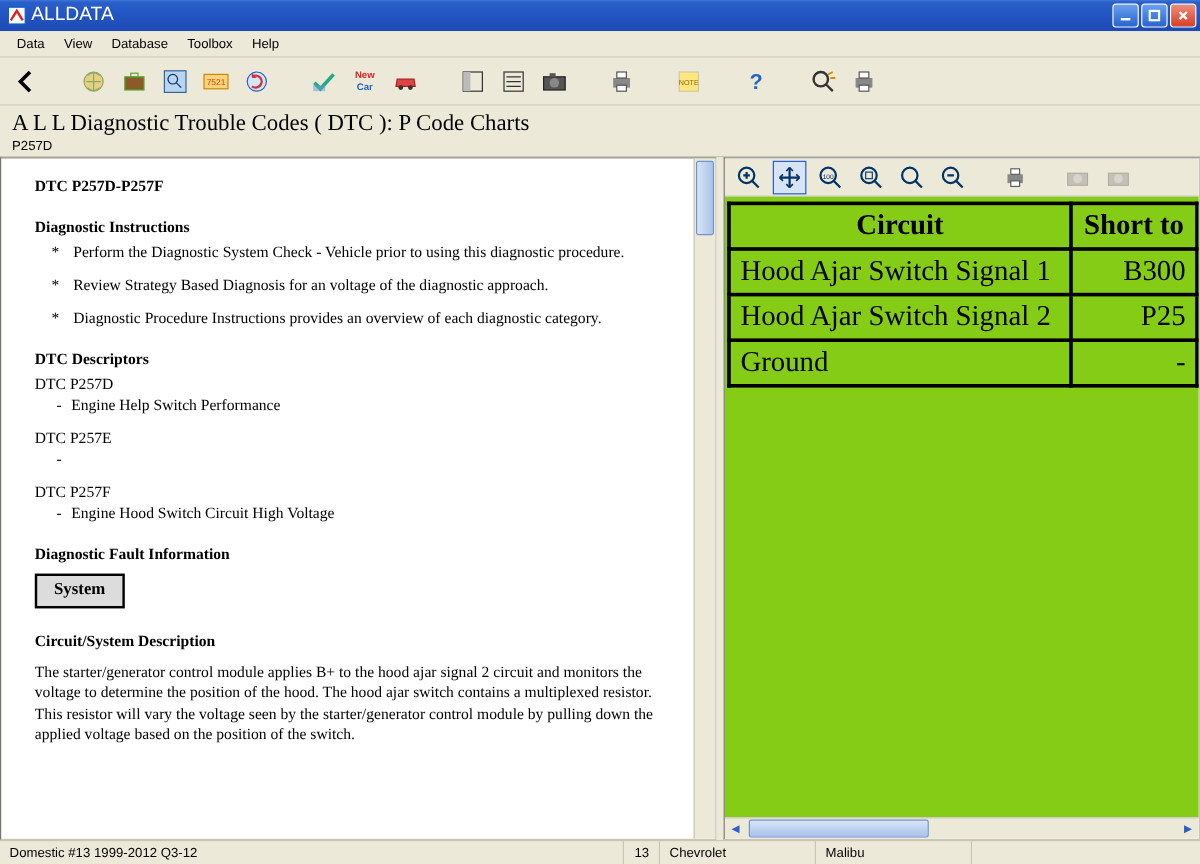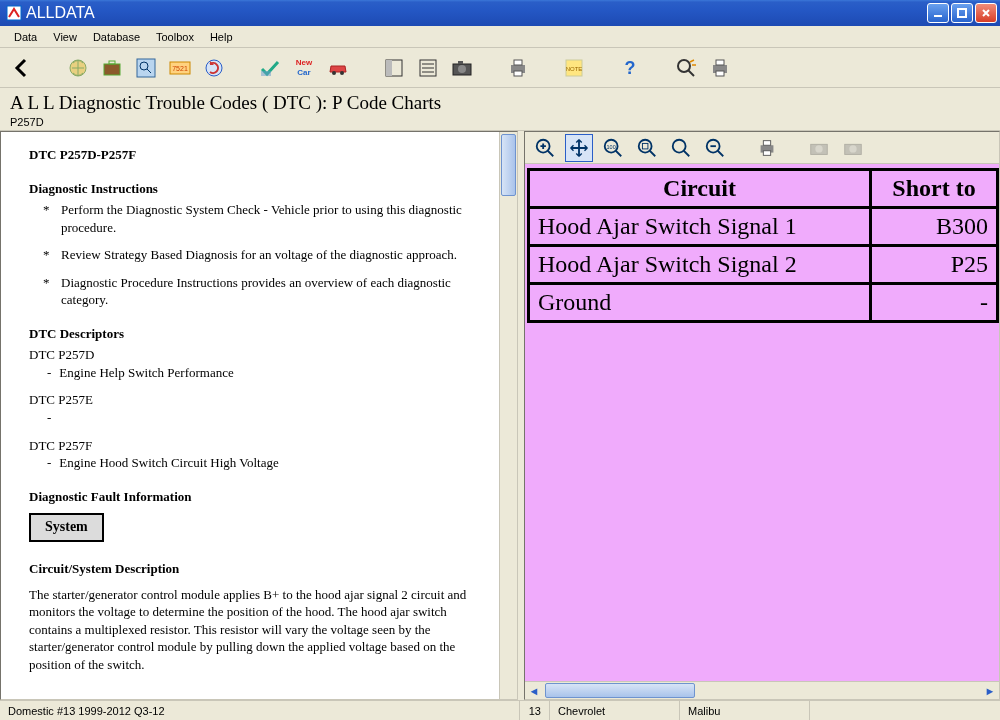--- a/index.html
+++ b/index.html
@@ -16,37 +16,37 @@
   .menubar { height: 22px; background: #ece9d8; display: flex; align-items: center; padding: 0 6px; border-bottom: 1px solid #c9c6b8; }
   .menubar .menu-item { padding: 2px 8px; cursor: default; }
   .toolbar { height: 40px; background: #ece9d8; border-bottom: 1px solid #c9c6b8; display: flex; align-items: center; padding: 0 8px; gap: 6px; }
   .tb-sep { width: 16px; }
   .tb-btn { width: 28px; height: 28px; display: flex; align-items: center; justify-content: center; cursor: default; }
   .tb-btn svg { width: 24px; height: 24px; }
   .header-area { background: #ece9d8; padding: 4px 10px 2px 10px; border-bottom: 1px solid #c9c6b8; }
   .header-title { font-size: 19px; font-family: "Times New Roman", serif; }
   .header-sub { font-size: 11px; margin-top: 2px; }
   .split { flex: 1; display: flex; overflow: hidden; }
-  .left-pane { width: 518px; position: relative; background: #fff; border: 1px inset #c9c6b8; display: flex; overflow: hidden; }
+  .left-pane { width: 597px; position: relative; background: #fff; border: 1px inset #c9c6b8; display: flex; overflow: hidden; }
   .left-content { flex: 1; overflow: hidden; padding: 14px 22px 0 28px; font-family: "Times New Roman", serif; font-size: 13px; line-height: 1.35; }
   .left-content h4 { margin: 0 0 4px 0; font-size: 13px; font-weight: bold; }
   .left-content .sec { margin-bottom: 16px; }
   .left-content .bullet-row { display: flex; gap: 8px; margin: 4px 0 10px 14px; }
   .left-content .bullet-row .ast { flex: 0 0 10px; }
   .left-content .dtc-row { margin: 4px 0 0 0; }
   .left-content .dtc-desc { display: flex; gap: 8px; margin: 0 0 10px 18px; }
   .left-scroll { flex: 0 0 18px; background: #ece9d8; border-left: 1px solid #c9c6b8; position: relative; }
   .left-scroll .thumb { position: absolute; left: 1px; right: 1px; top: 2px; height: 62px; background: linear-gradient(to right, #d7e4f6, #a9c3eb); border: 1px solid #6e93cf; border-radius: 2px; }
   .splitter { width: 6px; background: #ece9d8; cursor: col-resize; }
   .right-pane { flex: 1; display: flex; flex-direction: column; border: 1px inset #c9c6b8; background: #fff; overflow: hidden; }
   .right-toolbar { height: 32px; background: #ece9d8; border-bottom: 1px solid #c9c6b8; display: flex; align-items: center; padding: 0 6px; gap: 6px; }
   .rt-btn { width: 28px; height: 28px; display: flex; align-items: center; justify-content: center; border: 1px solid transparent; }
   .rt-btn.active { border: 1px solid #2a5ec8; background: #d7e4f6; }
   .rt-btn svg { width: 22px; height: 22px; }
-  .right-view { flex: 1; position: relative; overflow: hidden; background: #f0abfc; }
+  .right-view { flex: 1; position: relative; overflow: hidden; background: #84cc16; }
   .circuit-table { position: absolute; left: 2px; top: 4px; border-collapse: collapse; font-family: "Times New Roman", serif; }
   .circuit-table th, .circuit-table td { border: 3px solid #000; padding: 4px 8px; font-size: 24px; white-space: nowrap; }
   .circuit-table th { font-weight: bold; text-align: center; }
   .circuit-table td.right { text-align: right; }
   .right-hscroll { height: 18px; background: #ece9d8; border-top: 1px solid #c9c6b8; position: relative; }
   .right-hscroll .hthumb { position: absolute; top: 1px; bottom: 1px; left: 20px; width: 150px; background: linear-gradient(to bottom, #d7e4f6, #a9c3eb); border: 1px solid #6e93cf; border-radius: 2px; }
   .right-hscroll .harrow { position: absolute; top: 0; bottom: 0; width: 18px; display: flex; align-items: center; justify-content: center; color: #2a5ec8; }
   .right-hscroll .harrow.left { left: 0; }
   .right-hscroll .harrow.right { right: 0; }
   .statusbar { height: 20px; background: #ece9d8; border-top: 1px solid #c9c6b8; display: flex; align-items: center; }

